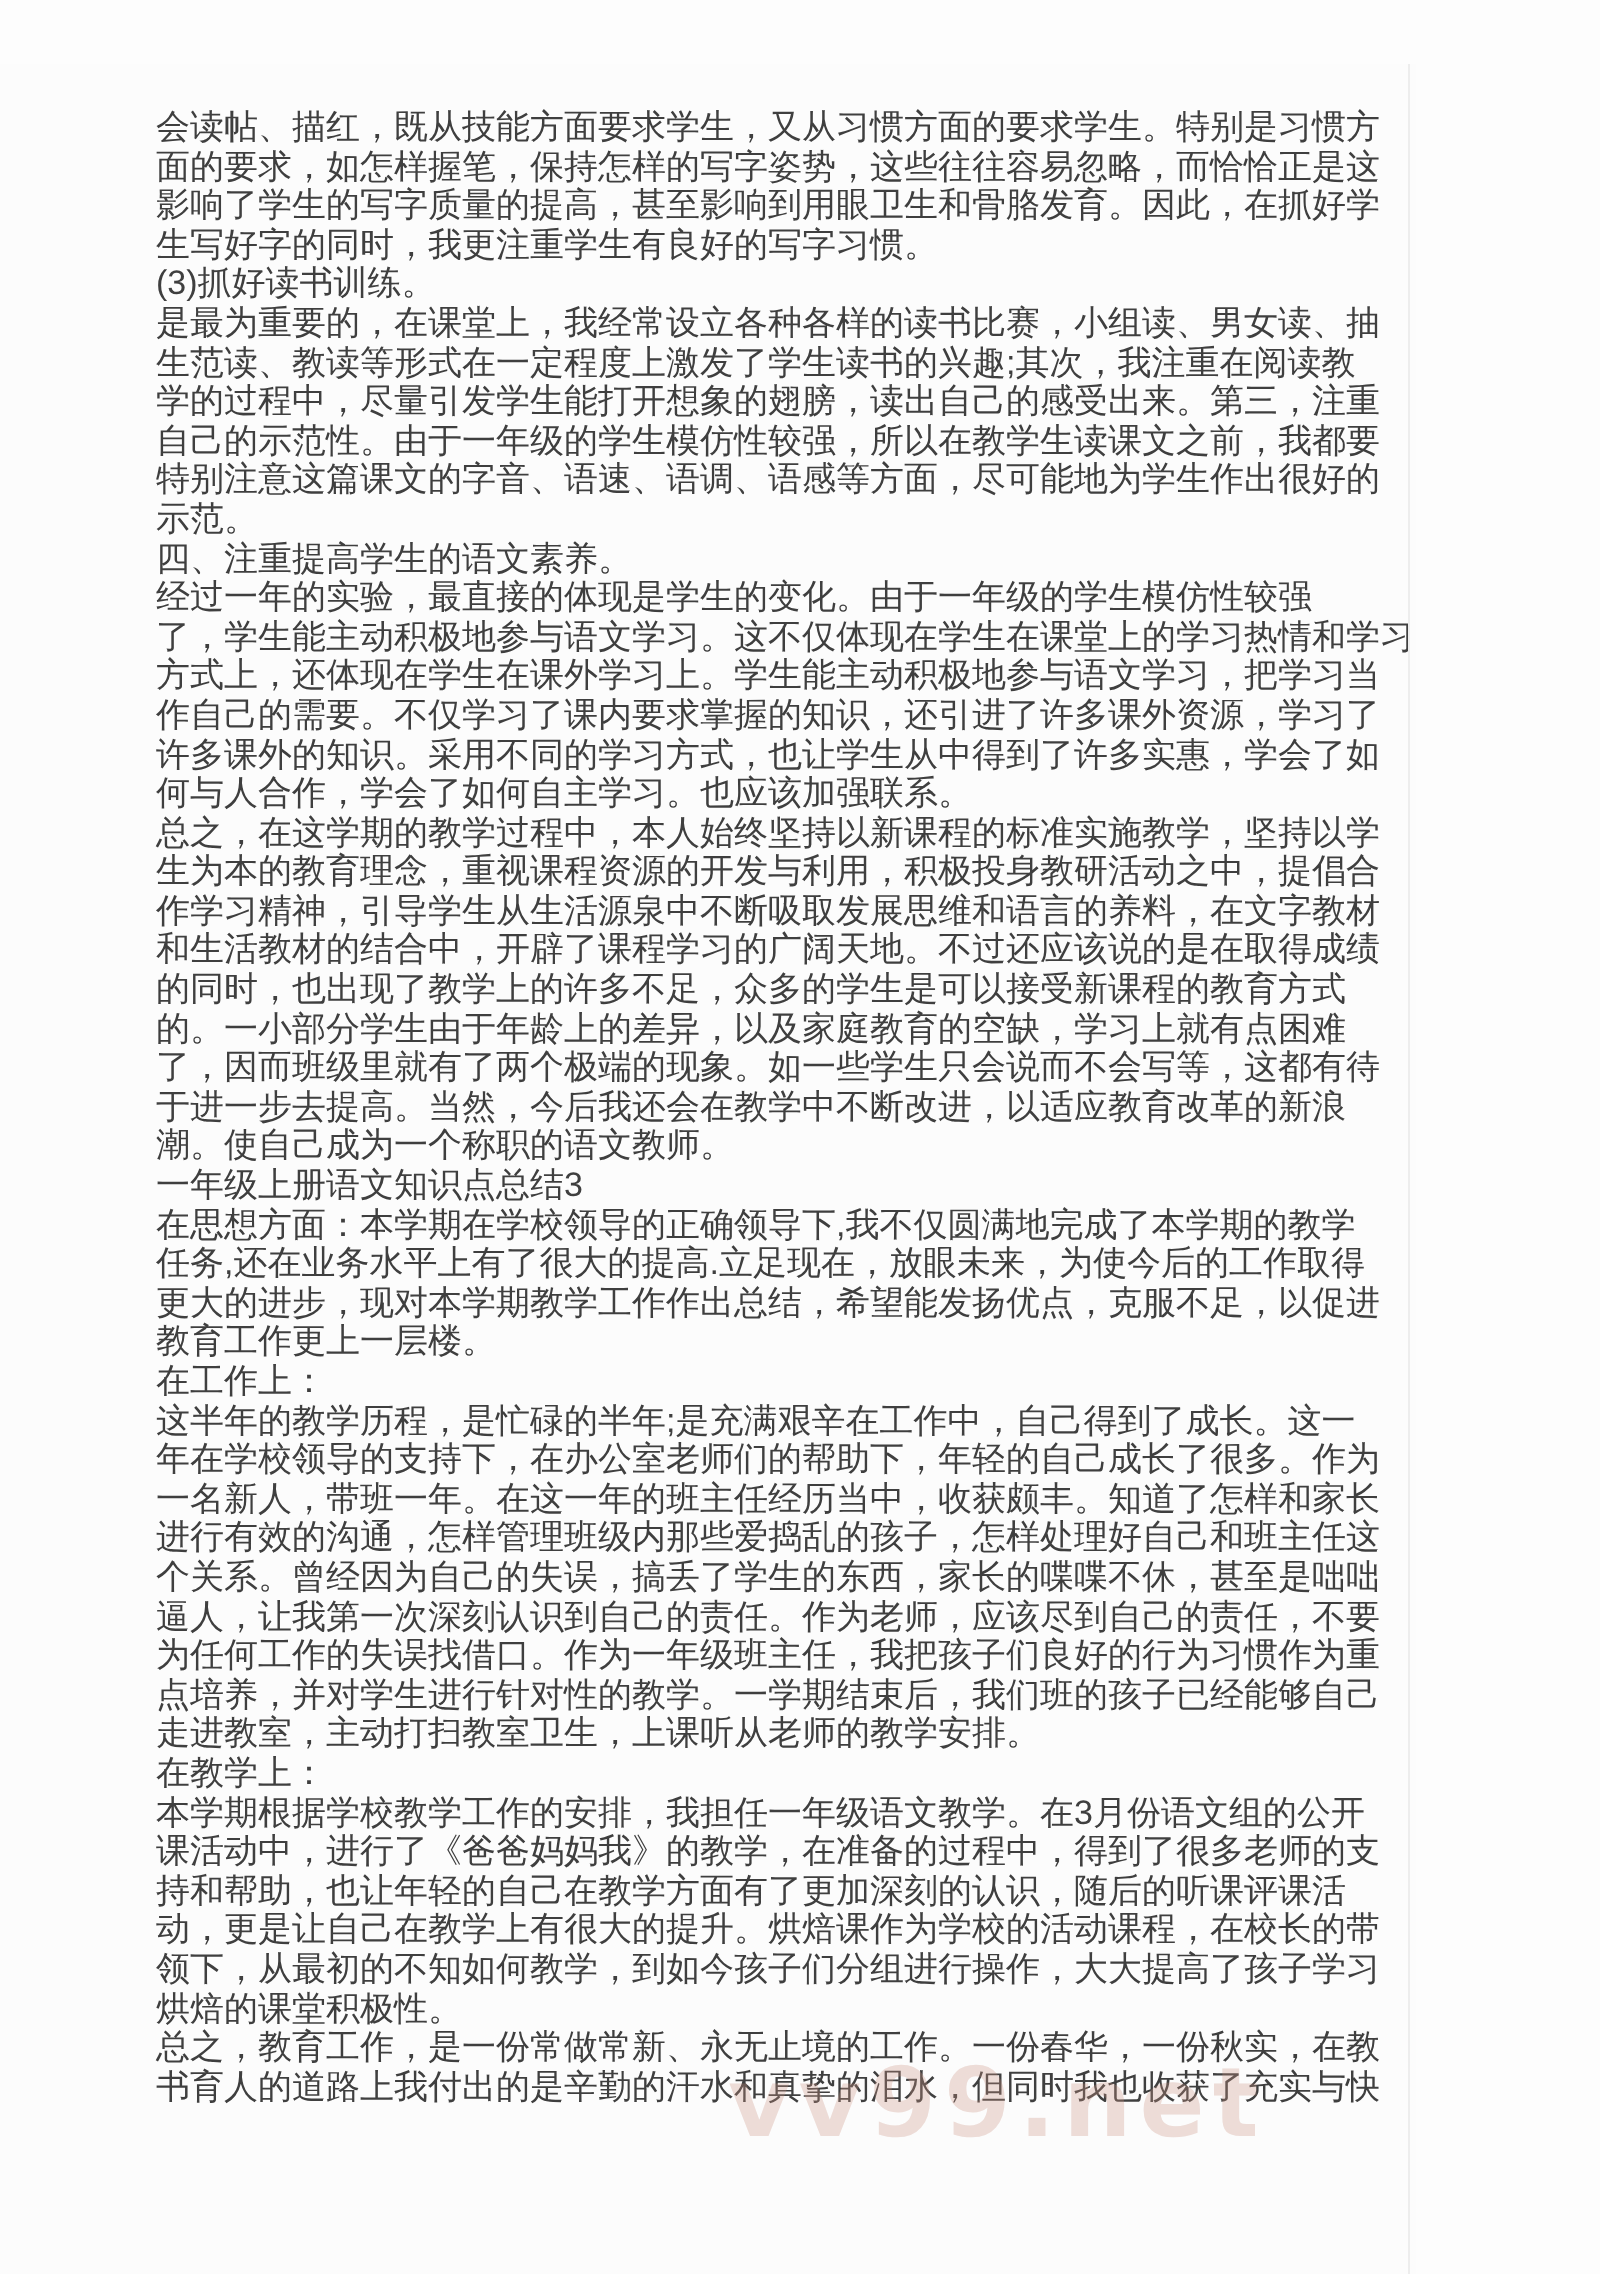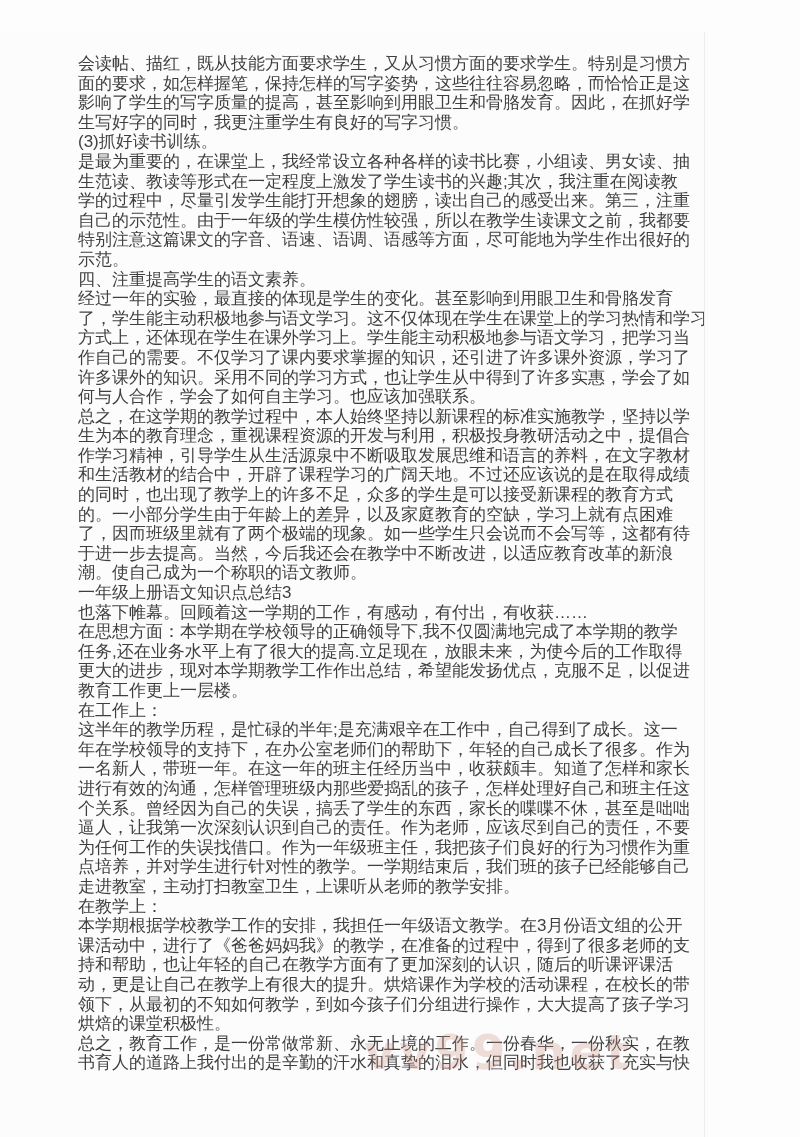--- a/index.html
+++ b/index.html
@@ -74,37 +74,36 @@
       <div class="text-line">影响了学生的写字质量的提高，甚至影响到用眼卫生和骨胳发育。因此，在抓好学</div>
       <div class="text-line">生写好字的同时，我更注重学生有良好的写字习惯。</div>
       <div class="text-line">(3)抓好读书训练。</div>
       <div class="text-line">是最为重要的，在课堂上，我经常设立各种各样的读书比赛，小组读、男女读、抽</div>
       <div class="text-line">生范读、教读等形式在一定程度上激发了学生读书的兴趣;其次，我注重在阅读教</div>
       <div class="text-line">学的过程中，尽量引发学生能打开想象的翅膀，读出自己的感受出来。第三，注重</div>
       <div class="text-line">自己的示范性。由于一年级的学生模仿性较强，所以在教学生读课文之前，我都要</div>
       <div class="text-line">特别注意这篇课文的字音、语速、语调、语感等方面，尽可能地为学生作出很好的</div>
       <div class="text-line">示范。</div>
       <div class="text-line">四、注重提高学生的语文素养。</div>
-      <div class="text-line">经过一年的实验，最直接的体现是学生的变化。甚至影响到用眼卫生和骨胳发育</div>
+      <div class="text-line">经过一年的实验，最直接的体现是学生的变化。由于一年级的学生模仿性较强</div>
       <div class="text-line">了，学生能主动积极地参与语文学习。这不仅体现在学生在课堂上的学习热情和学习</div>
       <div class="text-line">方式上，还体现在学生在课外学习上。学生能主动积极地参与语文学习，把学习当</div>
       <div class="text-line">作自己的需要。不仅学习了课内要求掌握的知识，还引进了许多课外资源，学习了</div>
       <div class="text-line">许多课外的知识。采用不同的学习方式，也让学生从中得到了许多实惠，学会了如</div>
       <div class="text-line">何与人合作，学会了如何自主学习。也应该加强联系。</div>
       <div class="text-line">总之，在这学期的教学过程中，本人始终坚持以新课程的标准实施教学，坚持以学</div>
       <div class="text-line">生为本的教育理念，重视课程资源的开发与利用，积极投身教研活动之中，提倡合</div>
       <div class="text-line">作学习精神，引导学生从生活源泉中不断吸取发展思维和语言的养料，在文字教材</div>
       <div class="text-line">和生活教材的结合中，开辟了课程学习的广阔天地。不过还应该说的是在取得成绩</div>
       <div class="text-line">的同时，也出现了教学上的许多不足，众多的学生是可以接受新课程的教育方式</div>
       <div class="text-line">的。一小部分学生由于年龄上的差异，以及家庭教育的空缺，学习上就有点困难</div>
       <div class="text-line">了，因而班级里就有了两个极端的现象。如一些学生只会说而不会写等，这都有待</div>
       <div class="text-line">于进一步去提高。当然，今后我还会在教学中不断改进，以适应教育改革的新浪</div>
       <div class="text-line">潮。使自己成为一个称职的语文教师。</div>
       <div class="text-line">一年级上册语文知识点总结3</div>
-      <div class="text-line">也落下帷幕。回顾着这一学期的工作，有感动，有付出，有收获……</div>
       <div class="text-line">在思想方面：本学期在学校领导的正确领导下,我不仅圆满地完成了本学期的教学</div>
       <div class="text-line">任务,还在业务水平上有了很大的提高.立足现在，放眼未来，为使今后的工作取得</div>
       <div class="text-line">更大的进步，现对本学期教学工作作出总结，希望能发扬优点，克服不足，以促进</div>
       <div class="text-line">教育工作更上一层楼。</div>
       <div class="text-line">在工作上：</div>
       <div class="text-line">这半年的教学历程，是忙碌的半年;是充满艰辛在工作中，自己得到了成长。这一</div>
       <div class="text-line">年在学校领导的支持下，在办公室老师们的帮助下，年轻的自己成长了很多。作为</div>
       <div class="text-line">一名新人，带班一年。在这一年的班主任经历当中，收获颇丰。知道了怎样和家长</div>
       <div class="text-line">进行有效的沟通，怎样管理班级内那些爱捣乱的孩子，怎样处理好自己和班主任这</div>
       <div class="text-line">个关系。曾经因为自己的失误，搞丢了学生的东西，家长的喋喋不休，甚至是咄咄</div>

